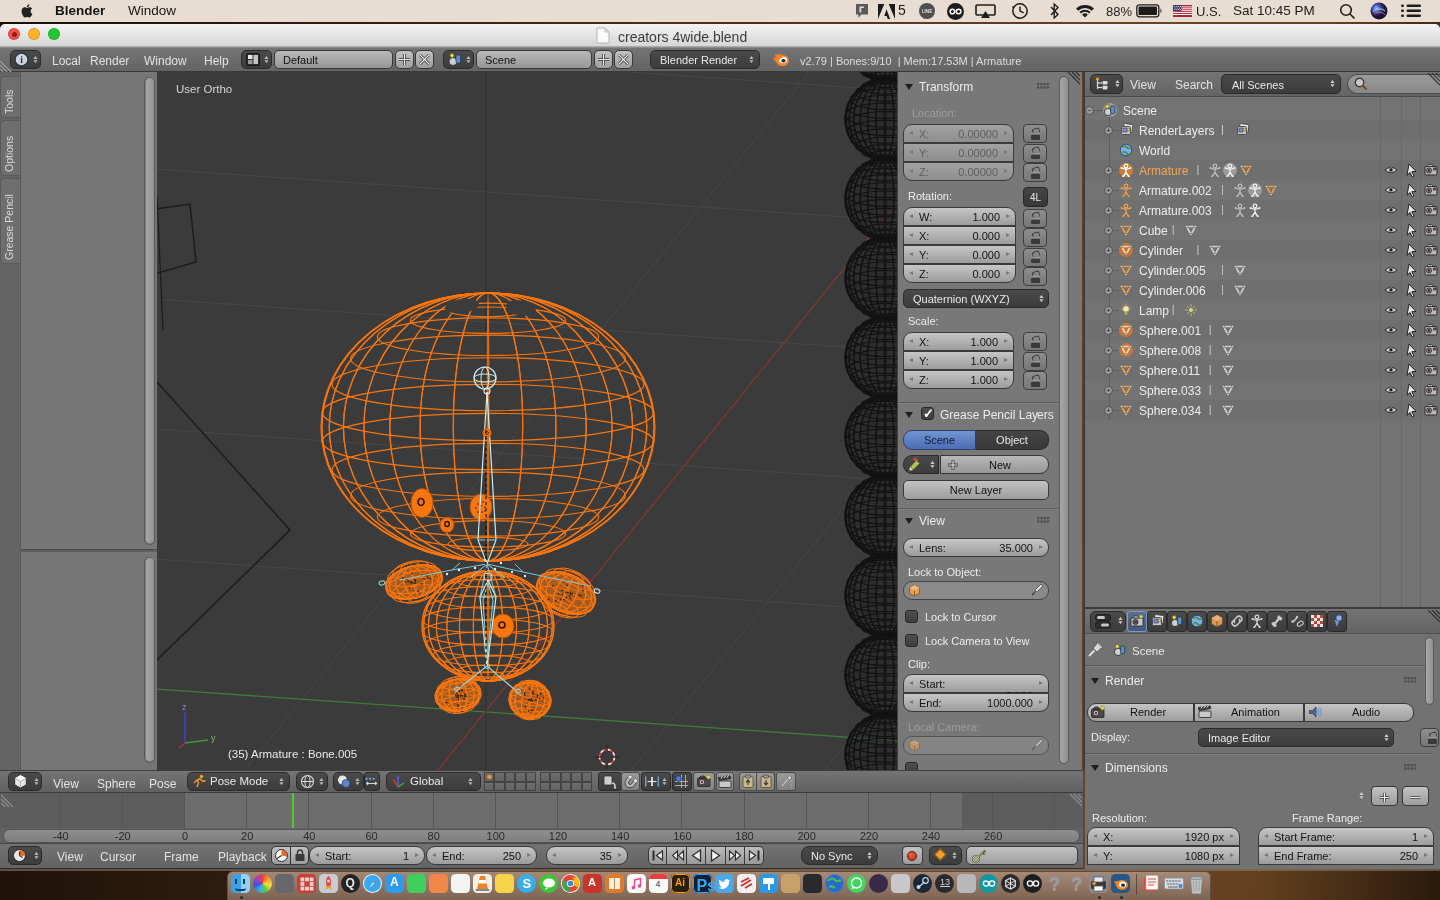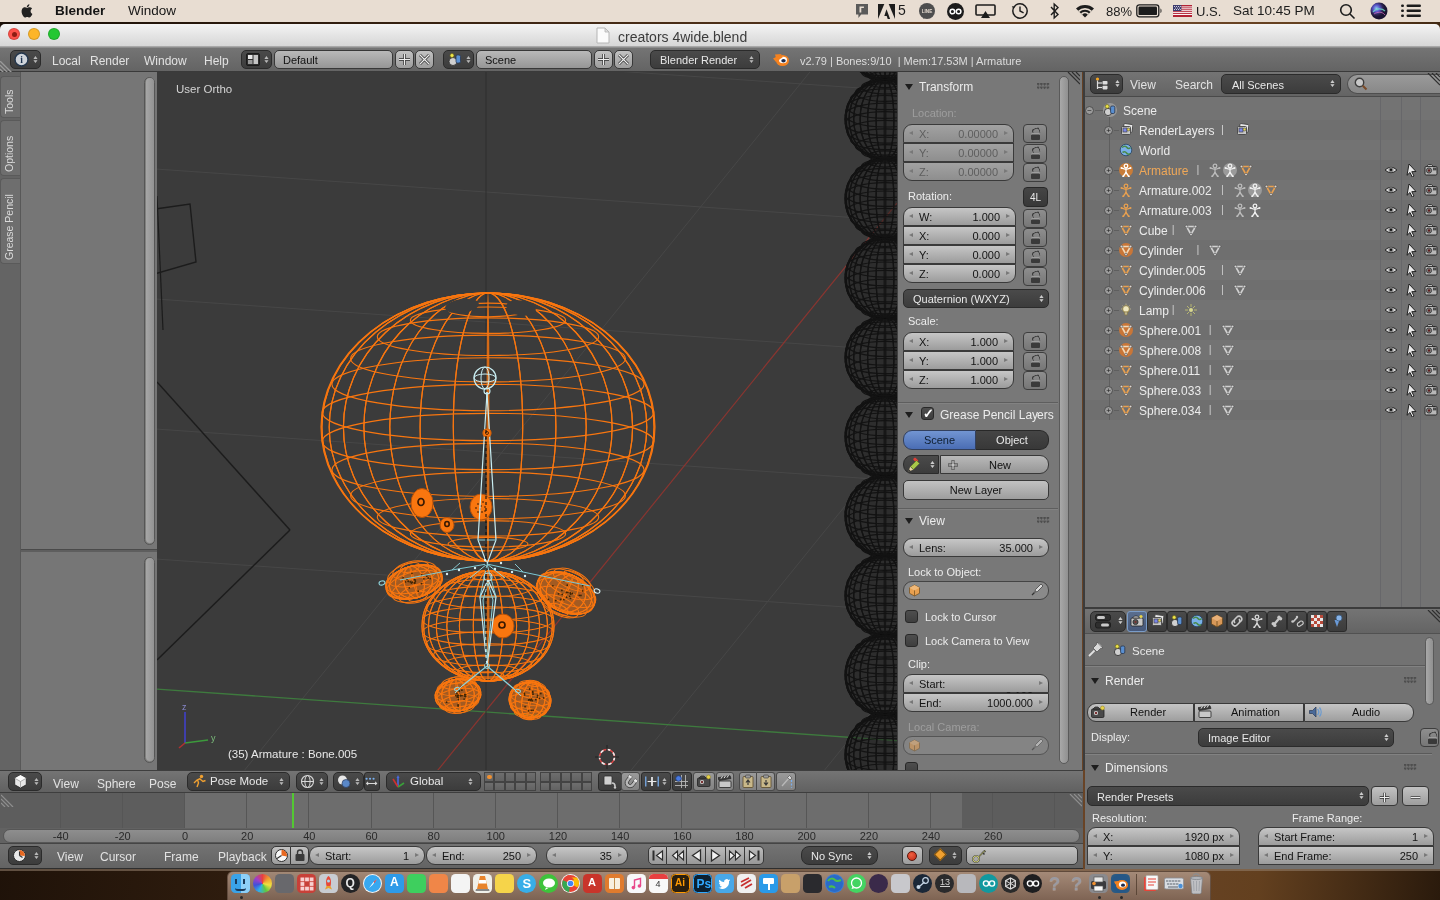--- a/index.html
+++ b/index.html
@@ -1715,23 +1715,20 @@
       <span style="position:absolute;left:9px;top:3px;">Image Editor</span>
     </div>
     <div class="ud" style="left:1383px;top:733px;color:#ccc;">
       <div>▲</div>
       <div>▼</div>
     </div>
     <div class="lock" style="left:1420px;top:728px;height:19px;width:19px;"></div>
     <div class="sep" style="left:1085px;top:753px;width:347px;background:#5a5a5a;"></div>
     <div class="phead" style="left:1091px;top:761px;"><span class="tri"></span><b>Dimensions</b></div>
     <div class="grip" style="left:1404px;top:764px;"></div>
-    <div class="df" style="left:1087px;top:786px;width:282px;height:20px;">
-      <span style="position:absolute;left:9px;top:4px;">Render Presets</span>
-    </div>
     <div class="ud" style="left:1358px;top:791px;color:#ccc;">
       <div>▲</div>
       <div>▼</div>
     </div>
     <div class="lb" style="left:1371px;top:786px;width:27px;height:20px;border-radius:4px;">
       <svg style="position:absolute;left:5px;top:2.5px;" width="15" height="15" viewBox="0 0 17 17">
         <path d="M8.5 3v11M3 8.5h11" stroke="#2e2e2e" stroke-width="2.6"></path>
         <path d="M8.5 3v11M3 8.5h11" stroke="#efefef" stroke-width="1.2"></path>
       </svg>
     </div>
@@ -2152,21 +2149,21 @@
       <circle cx="2.4" cy="10.6" r="1.8" fill="#e8488a"></circle>
       <circle cx="8.4" cy="9" r="1.8" fill="#e8488a"></circle>
     </svg>
     <div class="abs" style="left:649.0px;top:874px;width:19px;height:19px;border-radius:4.5px;background:#f8f8f8;"></div>
     <div class="abs" style="left:649.0px;top:874px;width:19px;height:5px;border-radius:4.5px 4.5px 0 0;background:#e84040;"></div>
     <div class="txt" style="left:655.5px;top:879px;font-size:9px;color:#333;">4</div>
     <div class="abs" style="left:671.0px;top:874px;width:19px;height:19px;border-radius:4.5px;background:#2a1f0e;"></div>
     <div class="txt" style="left:675.0px;top:877px;font-size:10px;font-weight:bold;color:#ff9a00;">Ai</div>
     <div class="abs" style="left:671.0px;top:874px;width:19px;height:19px;border:1.5px solid #ff9a00;border-radius:4.5px;"></div>
     <div class="abs" style="left:693.0px;top:874px;width:19px;height:19px;border-radius:4.5px;background:#0c2031;"></div>
-    <div class="txt" style="left:696.5px;top:877px;font-size:12px;font-weight:bold;color:#31a8ff;">Ps</div>
+    <div class="txt" style="left:696.5px;top:877px;font-size:16px;font-weight:bold;color:#31a8ff;">Ps</div>
     <div class="abs" style="left:693.0px;top:874px;width:19px;height:19px;border:1.5px solid #31a8ff;border-radius:4.5px;"></div>
     <div class="abs" style="left:715.0px;top:874px;width:19px;height:19px;border-radius:4.5px;background:#48a8e8;"></div>
     <svg class="abs" style="left:718.0px;top:878px;" width="13" height="11" viewBox="0 0 13 11">
       <path d="M12 1.5c-.5.3-1 .5-1.5.6A2.4 2.4 0 006.3 4.3 6.8 6.8 0 011.4 1.8a2.4 2.4 0 00.7 3.2c-.4 0-.8-.1-1.1-.3 0 1.1.8 2.1 1.9 2.3-.3.1-.7.1-1.1 0 .3 1 1.2 1.7 2.2 1.7A4.8 4.8 0 010.5 9.8 6.8 6.8 0 0011 3.5v-.3c.4-.3.8-.7 1-1.2z" fill="#fff"></path>
     </svg>
     <div class="abs" style="left:737.0px;top:874px;width:19px;height:19px;border-radius:4.5px;background:#f0f0f0;"></div>
     <svg class="abs" style="left:739.0px;top:876px;" width="15" height="15" viewBox="0 0 15 15">
       <path d="M2 10l10-6M6 12l7-4M2 6l8-4" stroke="#c83030" stroke-width="1.8"></path>
     </svg>
     <div class="abs" style="left:759.0px;top:874px;width:19px;height:19px;border-radius:4.5px;background:#2a9ae8;"></div>

